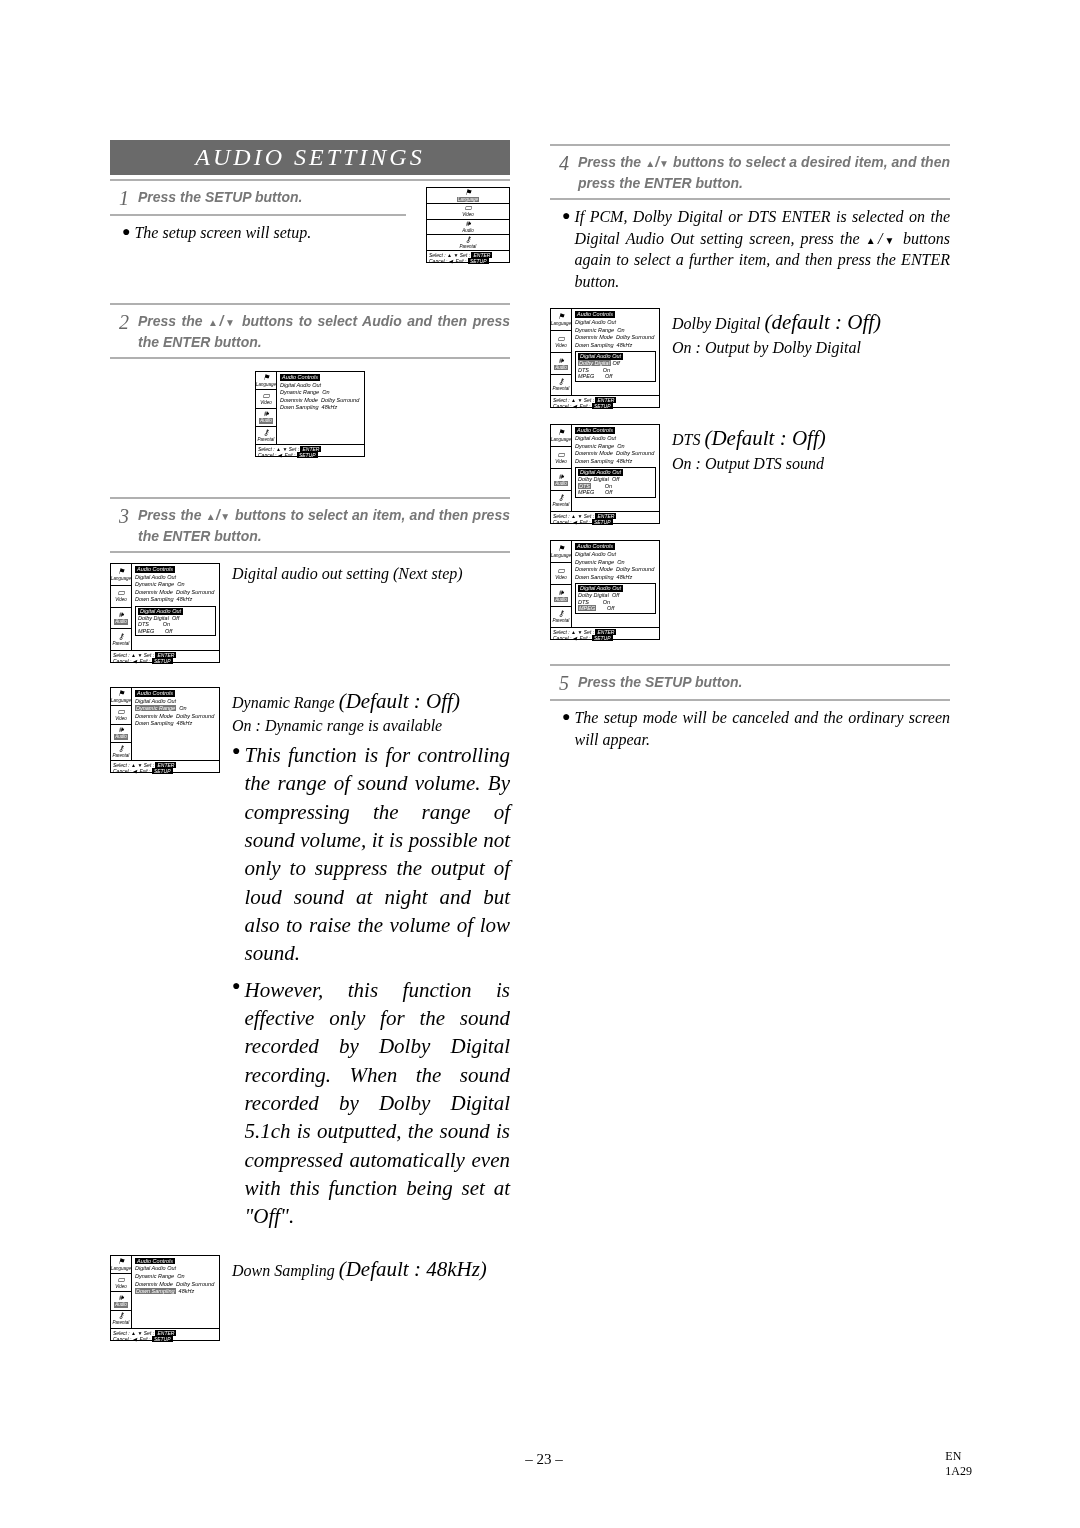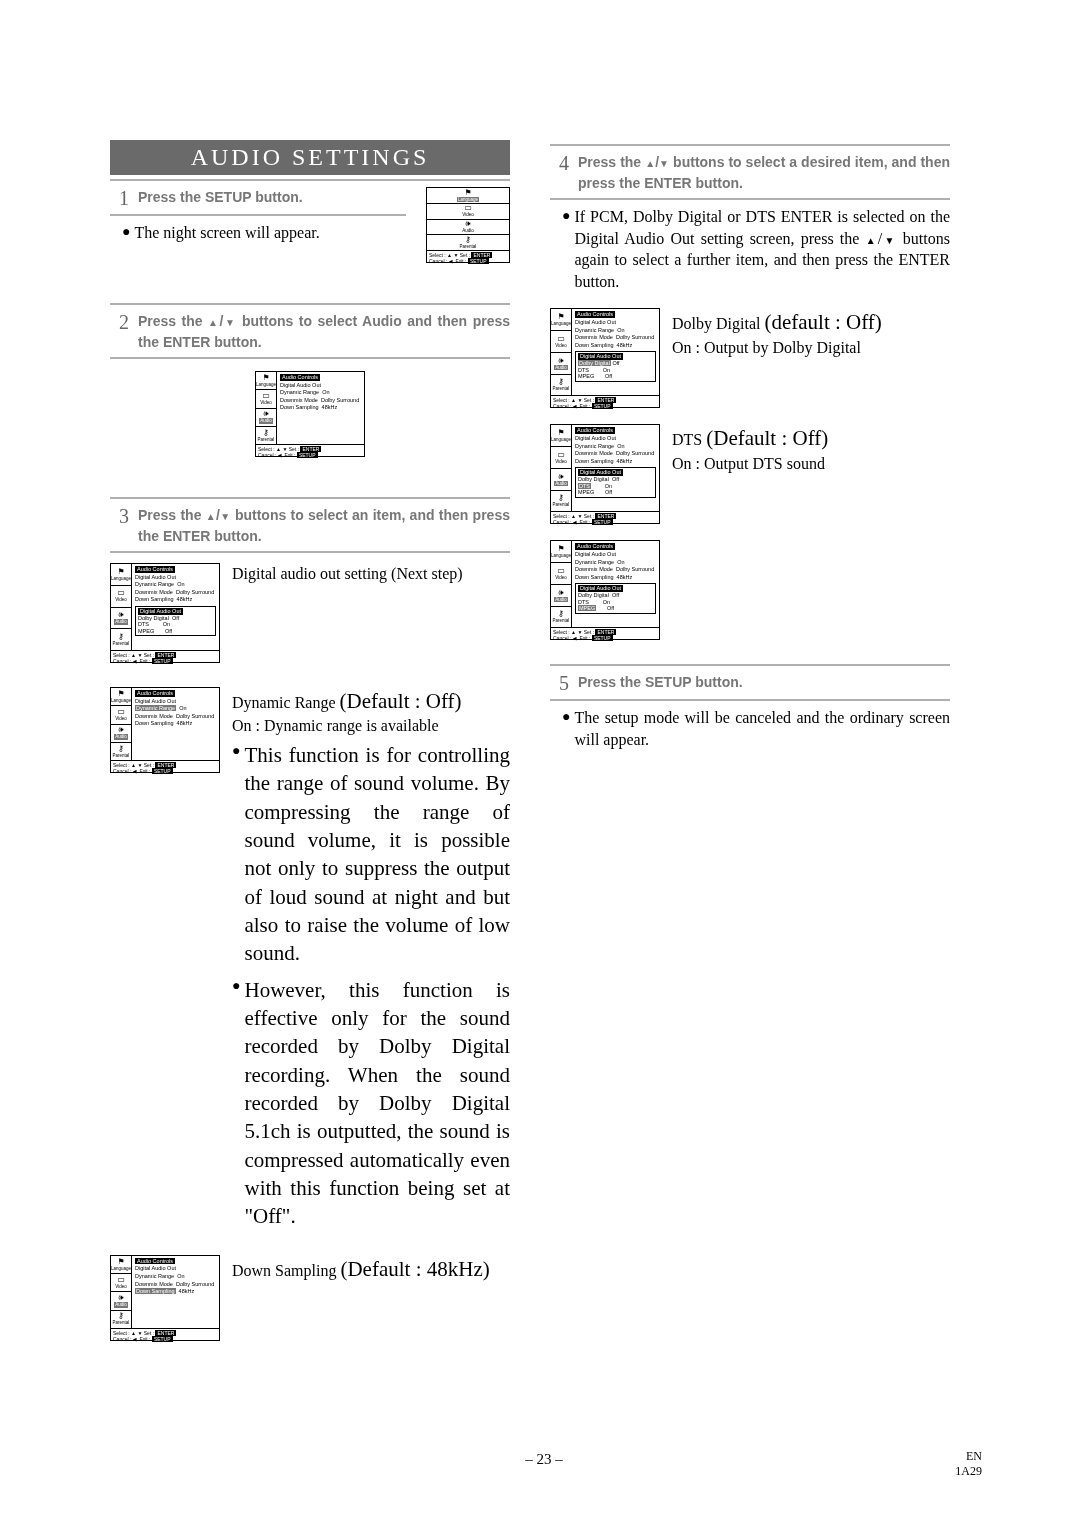--- a/index.html
+++ b/index.html
@@ -17,20 +17,21 @@
     padding: 140px 110px 60px 110px;
   }
   .cols {
     display: flex;
     gap: 40px;
   }
   .col {
     width: 400px;
     display: flex;
     flex-direction: column;
+    font-style: italic;
   }
   .title-banner {
     background: #6a6a6a;
     color: #fff;
     letter-spacing: 3px;
     font-family: Georgia, "Times New Roman", serif;
     font-size: 24px;
     padding: 4px 20px;
     text-align: center;
   }
@@ -168,22 +169,21 @@
   .page-num {
     position:absolute;
     bottom: 60px;
     left:8px; right:0;
     text-align:center;
     font-size:15px;
   }
   .footer-right {
     position:absolute;
     bottom: 50px;
-    right: 98px;
-    text-align:right;
+    right: 108px;
     font-size:12px;
     line-height:1.2;
     margin-left:12px;
   }
   .tri-up::before { content:"▲"; font-size:10px;}
   .tri-down::before { content:"▼"; font-size:10px;}
 </style>
 </head>
 <body>
 
@@ -196,21 +196,21 @@
       <div class="rule"></div>
       <div class="row">
         <div style="flex:1">
           <div class="row">
             <div class="step-num">1</div>
             <div class="step-head">Press the SETUP button.</div>
           </div>
           <div class="rule-thin" style="margin:4px 0 6px 0"></div>
           <div class="row indent">
             <span class="bullet">●</span>
-            <span class="body-text">The night screen will appear.</span>
+            <span class="body-text">The setup screen will setup.</span>
           </div>
         </div>
         <div style="width:84px; margin-left:20px">
 
           <div class="screenshot" style="width:84px; height:76px">
             <div style="display:flex; height:calc(100% - 12px)">
               <div class="ss-tabs" style="width:100%; border-right:none">
                 <div class="ss-tab">
                     <span class="ico">⚑</span>
                     <span class="sel-hl">Language</span>

